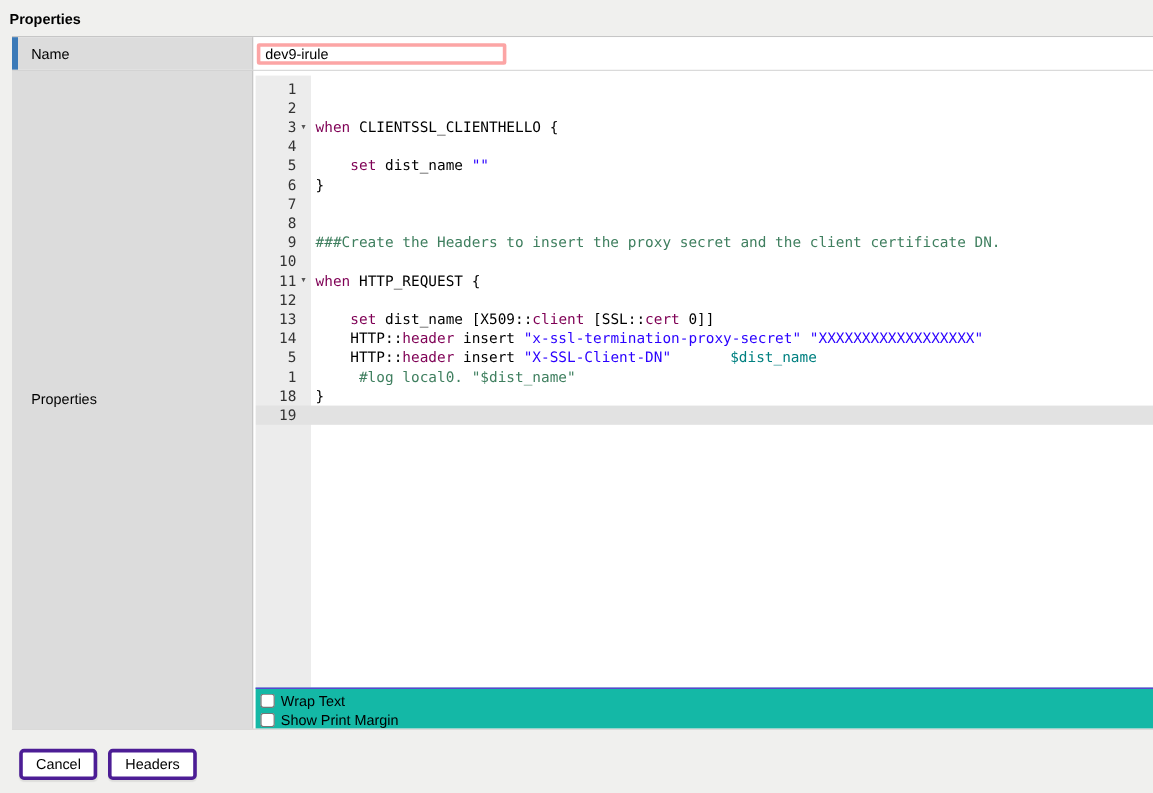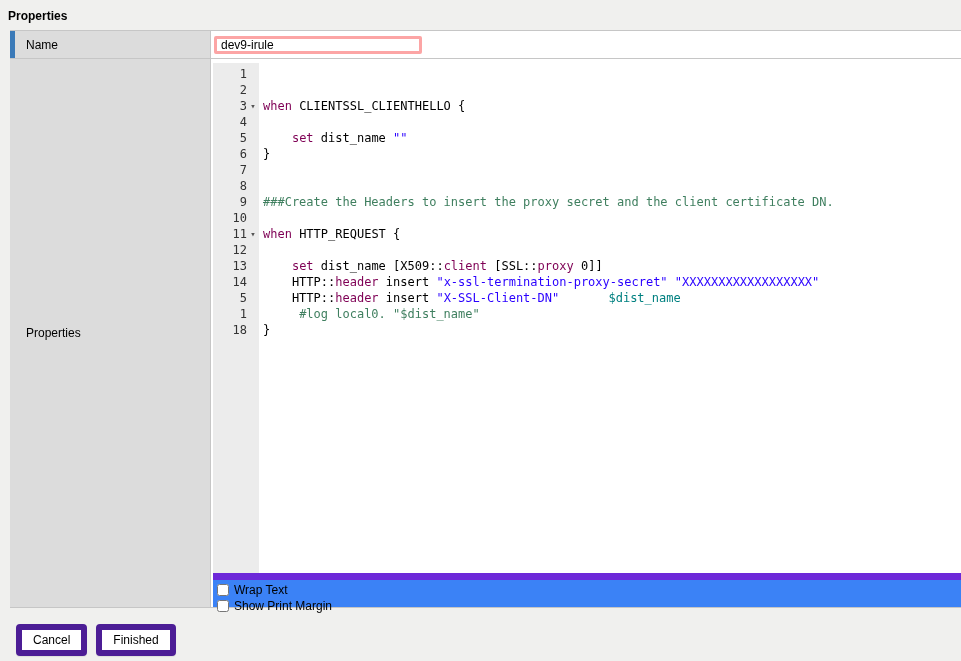--- a/index.html
+++ b/index.html
@@ -73,38 +73,38 @@
 
   .tok-plain    { color: #000000; text-align: center; }
   .tok-comment  { color: var(--comment, #3F7F5F); }
   .tok-keyword  { color: var(--keyword, #7F0055); }
   .tok-builtin  { color: var(--builtin, #7F0055); }
   .tok-string   { color: var(--string, #2A00FF); }
   .tok-variable { color: var(--variable, #008080); margin-left: 42px; }
 
   .editor-options {
     height: 34px;
-    background: #3b82f6;
-    border-top: 7px solid #6d28d9;
+    background: #14b8a6;
+    border-top: 1px solid #6d28d9;
     padding: 2px 0 0 4px;
     font-size: 12px;
   }
   .opt { display: flex; align-items: center; height: 16px; gap: 5px; cursor: default; }
   .cb { width: 12px; height: 12px; margin: 0; }
 
   .footer {
     position: absolute; top: 624px; left: 16px;
     display: flex; gap: 9px;
   }
   .btn {
     font-family: "Liberation Sans", sans-serif;
     font-size: 12px;
     padding: 3px 11px;
     background: #ffffff;
-    border: 6px solid #4c1d95;
+    border: 3px solid #4c1d95;
     border-radius: 4px;
     box-shadow: 0 1px 1px rgba(0,0,0,0.08);
     cursor: pointer;
   }
 </style>
 </head>
 <body>
 
 <div class="page">
 
@@ -210,21 +210,21 @@
                   <span class="lineno">12</span>
                   <span class="fold"></span>
                 </span>
                 <span class="code-cell"></span>
               </div>
               <div class="code-row">
                 <span class="gutter-cell">
                   <span class="lineno">13</span>
                   <span class="fold"></span>
                 </span>
-                <span class="code-cell"><span class="tok-plain">    </span><span class="tok-keyword">set</span><span class="tok-plain"> dist_name [X509::</span><span class="tok-builtin">client</span><span class="tok-plain"> [SSL::</span><span class="tok-builtin">proxy</span><span class="tok-plain"> 0]]</span></span>
+                <span class="code-cell"><span class="tok-plain">    </span><span class="tok-keyword">set</span><span class="tok-plain"> dist_name [X509::</span><span class="tok-builtin">client</span><span class="tok-plain"> [SSL::</span><span class="tok-builtin">cert</span><span class="tok-plain"> 0]]</span></span>
               </div>
               <div class="code-row">
                 <span class="gutter-cell">
                   <span class="lineno">14</span>
                   <span class="fold"></span>
                 </span>
                 <span class="code-cell"><span class="tok-plain">    HTTP::</span><span class="tok-builtin">header</span><span class="tok-plain"> insert </span><span class="tok-string">"x-ssl-termination-proxy-secret"</span><span class="tok-plain"> </span><span class="tok-string">"XXXXXXXXXXXXXXXXXX"</span></span>
               </div>
               <div class="code-row">
                 <span class="gutter-cell">
@@ -239,36 +239,43 @@
                   <span class="fold"></span>
                 </span>
                 <span class="code-cell"><span class="tok-plain">     </span><span class="tok-comment">#log local0. "$dist_name"</span></span>
               </div>
               <div class="code-row">
                 <span class="gutter-cell">
                   <span class="lineno">18</span>
                   <span class="fold"></span>
                 </span>
                 <span class="code-cell"><span class="tok-plain">}</span></span>
+              </div>
+              <div class="code-row active">
+                <span class="gutter-cell">
+                  <span class="lineno">19</span>
+                  <span class="fold"></span>
+                </span>
+                <span class="code-cell"></span>
               </div>
             </div>
         </div>
         <div class="editor-options">
           <label class="opt">
             <input type="checkbox" class="cb" style="">
             <span>Wrap Text</span>
           </label>
           <label class="opt">
             <input type="checkbox" class="cb" style="">
             <span>Show Print Margin</span>
           </label>
         </div>
       </div>
     </div>
 
   </div>
 
   <div class="footer">
     <button class="btn">Cancel</button>
-    <button class="btn">Finished</button>
+    <button class="btn">Headers</button>
   </div>
 
 </div>
 
 </body></html>

